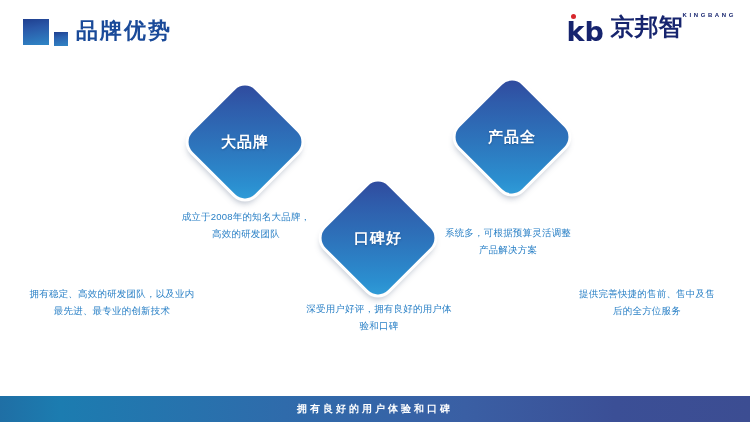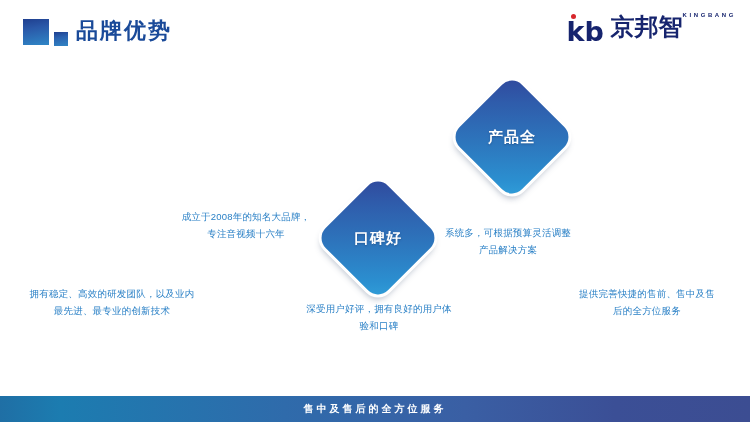--- a/index.html
+++ b/index.html
@@ -103,33 +103,37 @@
       <div class="k">kb</div>
     </div>
     <div class="logo-right">
       <div class="logo-cn">京邦智</div>
       <div class="logo-en">KINGBANG</div>
     </div>
   </div>
 
   <div class="desc" style="left:26px;top:285px;width:172px;">拥有稳定、高效的研发团队，以及业内最先进、最专业的创新技术</div>
 
-  <div class="desc" style="left:178px;top:208px;width:136px;">成立于2008年的知名大品牌，专注音视频十六年</div>
+  <div class="diamond-wrap" style="left:185px;top:82px;">
+    <div class="diamond"></div>
+    <div class="diamond-label">大品牌</div>
+  </div>
+  <div class="desc" style="left:178px;top:208px;width:136px;">成立于2008年的知名大品牌，高效的研发团队</div>
 
   <div class="diamond-wrap" style="left:318px;top:178px;">
     <div class="diamond"></div>
     <div class="diamond-label">口碑好</div>
   </div>
   <div class="desc" style="left:305px;top:300px;width:148px;">深受用户好评，拥有良好的用户体验和口碑</div>
 
   <div class="diamond-wrap" style="left:452px;top:77px;">
     <div class="diamond"></div>
     <div class="diamond-label">产品全</div>
   </div>
   <div class="desc" style="left:443px;top:200px;width:130px;margin-top:24px;">系统多，可根据预算灵活调整产品解决方案</div>
 
   <div class="desc" style="left:578px;top:285px;width:138px;">提供完善快捷的售前、售中及售后的全方位服务</div>
 
   <div class="footer">
-    <span class="footer-text">售中及售后的全方位服务</span>
+    <span class="footer-text">拥有良好的用户体验和口碑</span>
   </div>
 
 </div>
 
 </body></html>

